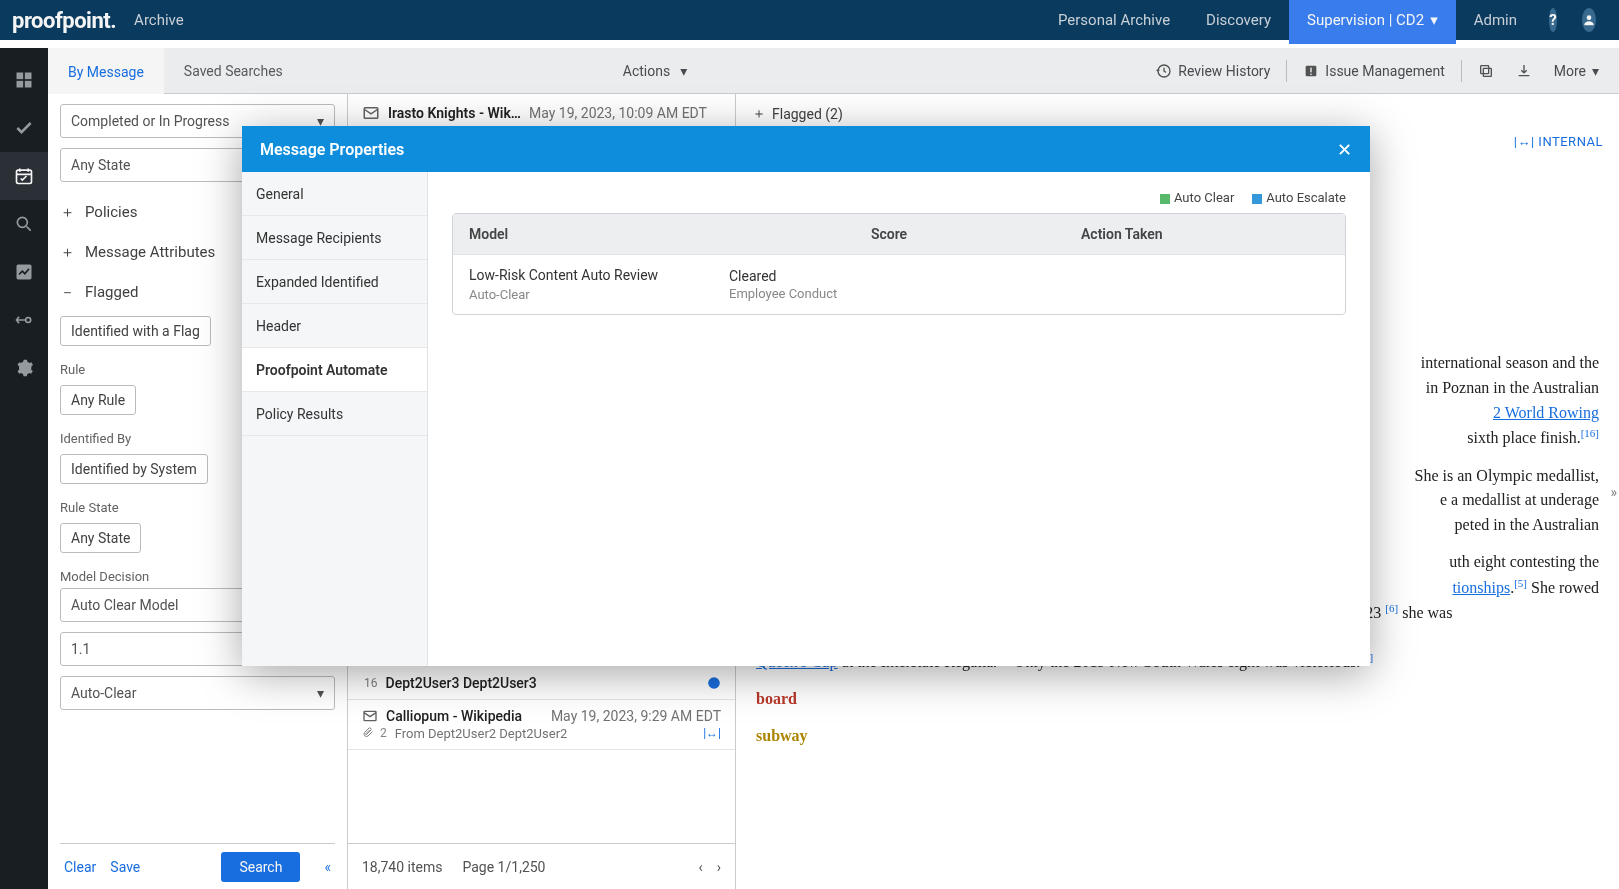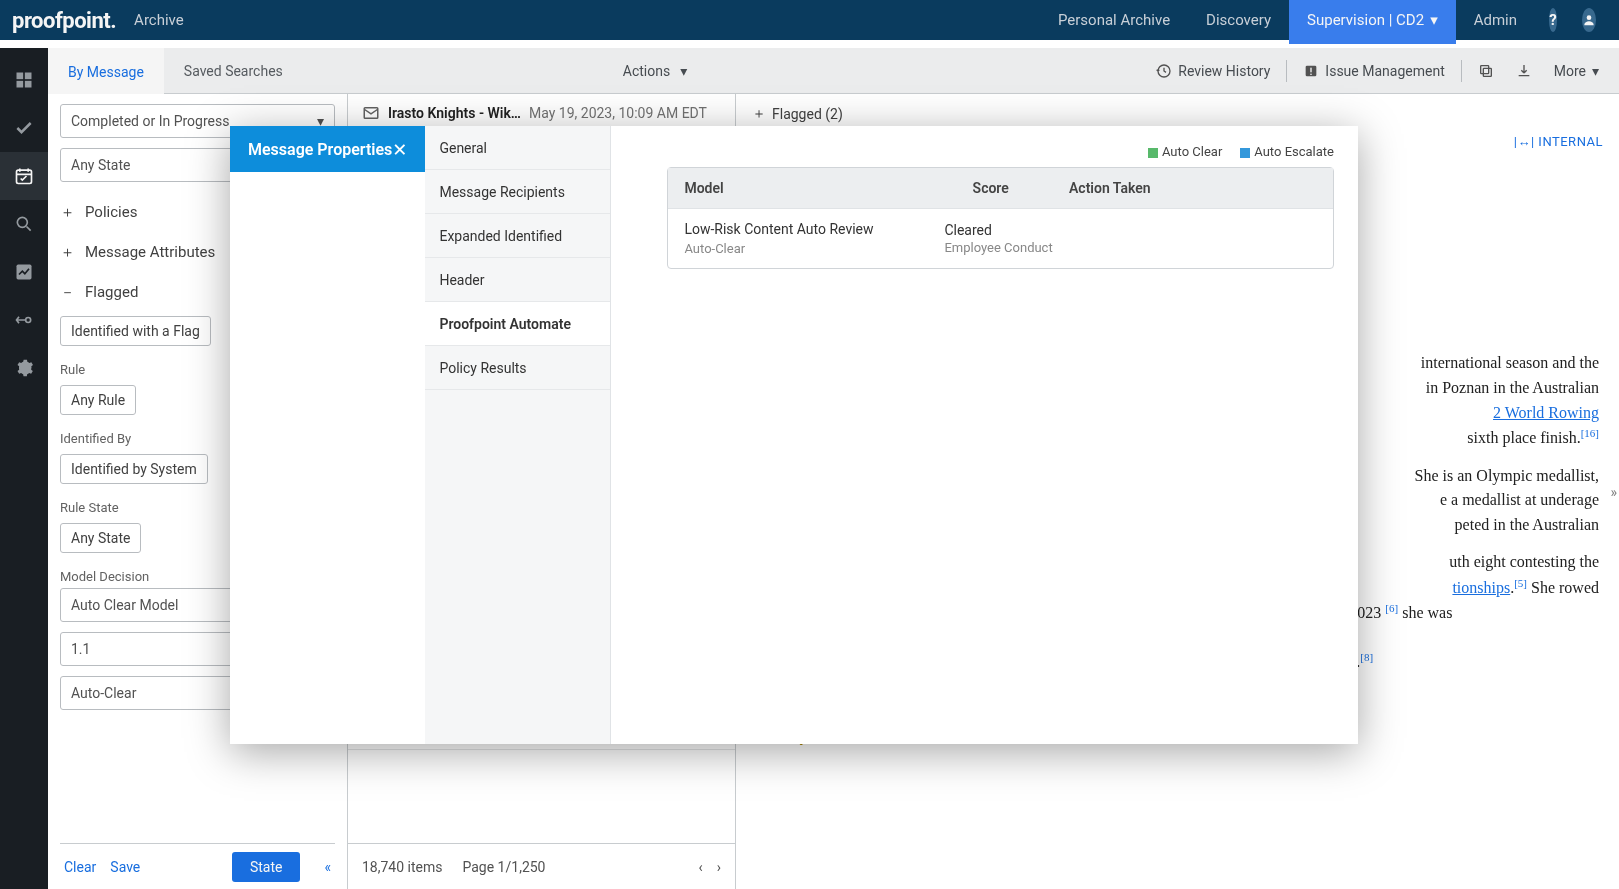--- a/index.html
+++ b/index.html
@@ -71,25 +71,25 @@
 .content-hdr .flag-add { display:flex; align-items:center; gap:6px; cursor:pointer; }
 .content-hdr2 { display: flex; justify-content: flex-end; padding: 0 16px; }
 .tag-internal { color: #1a73e8; font-size: 13px; letter-spacing: 0.5px; }
 .content-body { padding: 12px 20px; font-family: Georgia, serif; font-size: 16px; color: #222; line-height: 1.55; }
 .content-body p { margin-bottom: 12px; }
 .content-body a { color: #1a73e8; text-decoration: underline; }
 .content-body .sup { color: #1a73e8; font-size: 11px; vertical-align: super; }
 .hil-r { color: #c0392b; font-weight: bold; }
 .hil-y { color: #b38b00; font-weight: bold; }
 .collapse-handle { position: absolute; right: 0; top: 50%; transform: translateY(-50%); color: #888; cursor: pointer; padding: 6px 2px; }
-.modal { position: absolute; left: 230px; top: 126px; width: 1128px; height: 618px; background: #fff; box-shadow: 0 8px 40px rgba(0,0,0,0.35); display: flex; flex-direction: row; z-index: 10; }
+.modal { position: absolute; left: 242px; top: 126px; width: 1128px; height: 540px; background: #fff; box-shadow: 0 8px 40px rgba(0,0,0,0.35); display: flex; flex-direction: column; z-index: 10; }
 .modal-hdr { background: #0d8ddb; color: #fff; height: 46px; display: flex; align-items: center; padding: 0 18px; justify-content: space-between; }
 .modal-hdr .title { font-size: 16px; font-weight: 600; }
 .modal-hdr .close { cursor: pointer; font-size: 18px; }
-.modal-body { flex: 1; display: flex; gap: 32px; }
+.modal-body { flex: 1; display: flex; }
 .modal-nav { width: 186px; border-right: 1px solid #e0e3e6; background: #f5f6f7; }
 .modal-nav .nitem { height: 44px; display: flex; align-items: center; padding: 0 14px; border-bottom: 1px solid #e6e8ea; cursor: pointer; color: #333; }
 .modal-nav .nitem.active { background: #fff; font-weight: 600; }
 .modal-content { flex: 1; padding: 18px 24px; }
 .legend { display: flex; justify-content: flex-end; gap: 18px; font-size: 13px; color: #444; margin-bottom: 8px; }
 .legend .sw { display: inline-block; width: 10px; height: 10px; margin-right: 4px; vertical-align: middle; }
 .sw-green { background: #58b96b; }
 .sw-blue { background: #3498db; }
 .mtable { border: 1px solid #d0d4d8; border-radius: 4px; }
 .mtable .mhdr { display: flex; background: #eceef0; font-weight: 600; color: #444; }
@@ -272,21 +272,21 @@
           <span>1.1</span>
           <span>▾</span>
         </div>
       <div class="select">
           <span>Auto-Clear</span>
           <span>▾</span>
         </div>
       <div class="filterfoot">
         <span class="link">Clear</span>
         <span class="link">Save</span>
-        <span class="searchbtn">State</span>
+        <span class="searchbtn">Search</span>
         <span class="collapse">«</span>
       </div>
     </div>
 
     <div class="msgcol">
       <div class="msghdr">
         <div class="row1">
           <svg width="18" height="18" viewBox="0 0 24 24" fill="none" stroke="#666" stroke-width="2">
               <rect x="3" y="5" width="18" height="14" rx="1"></rect>
               <path d="M3 7l9 6 9-6"></path>

